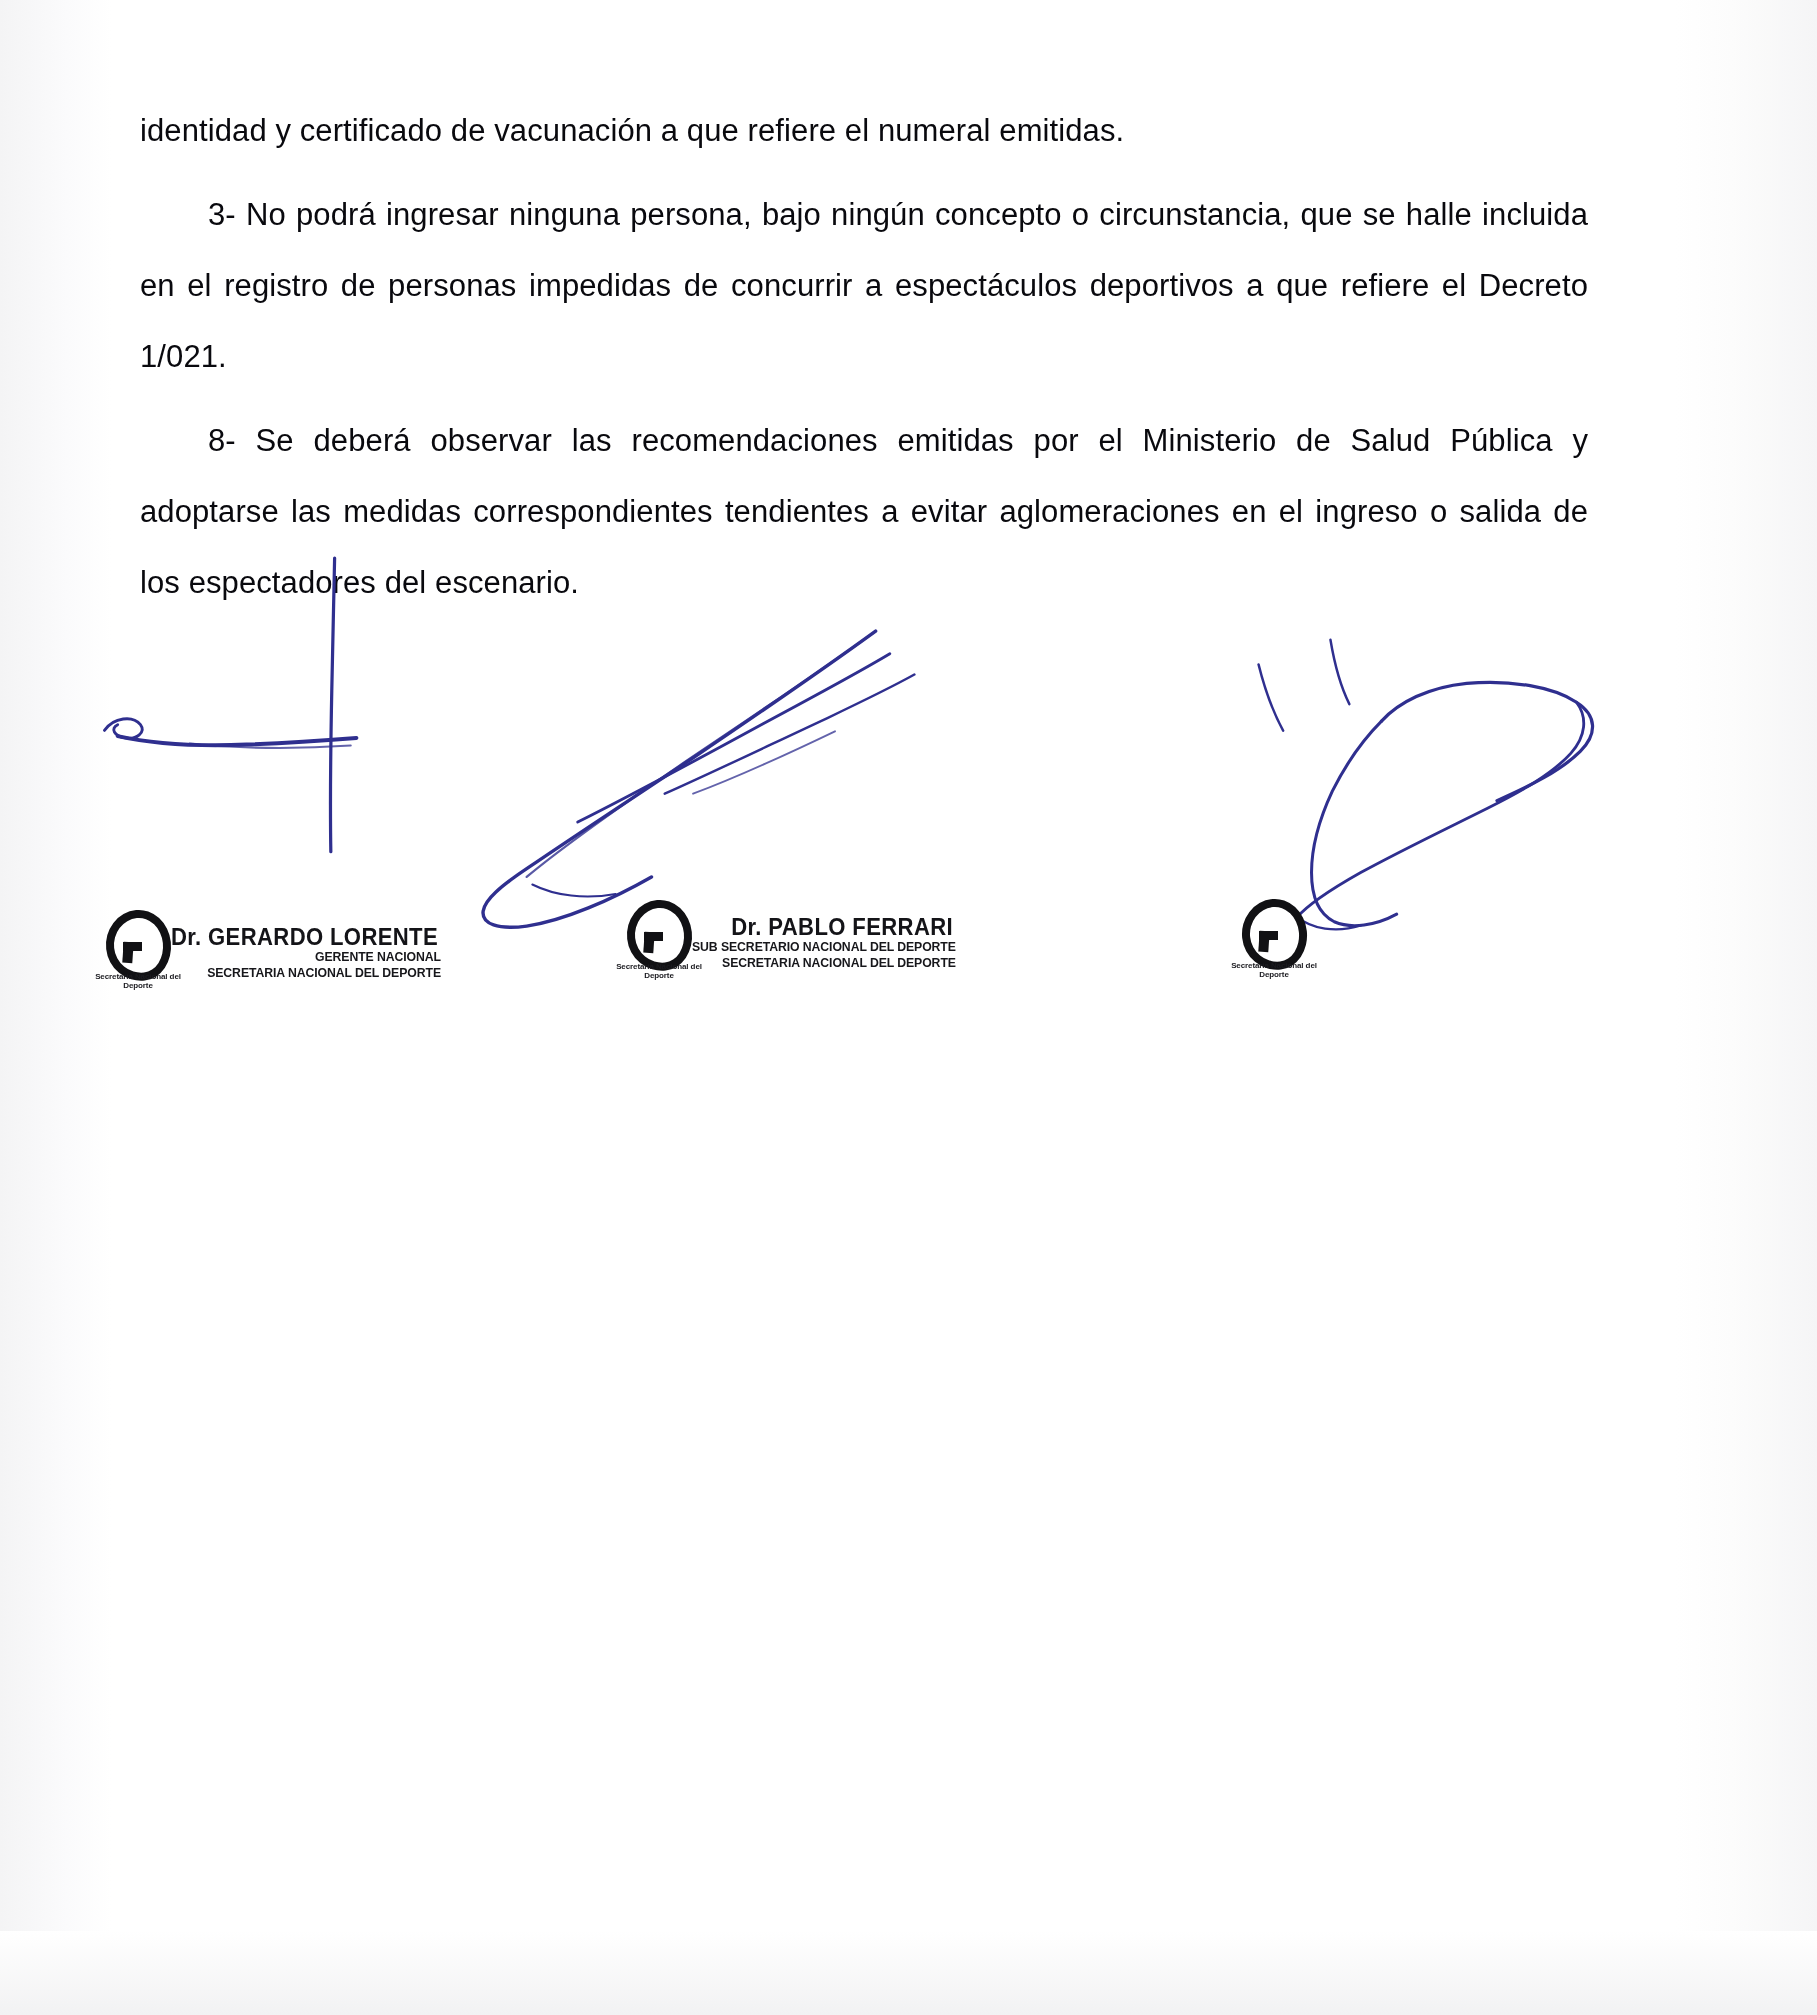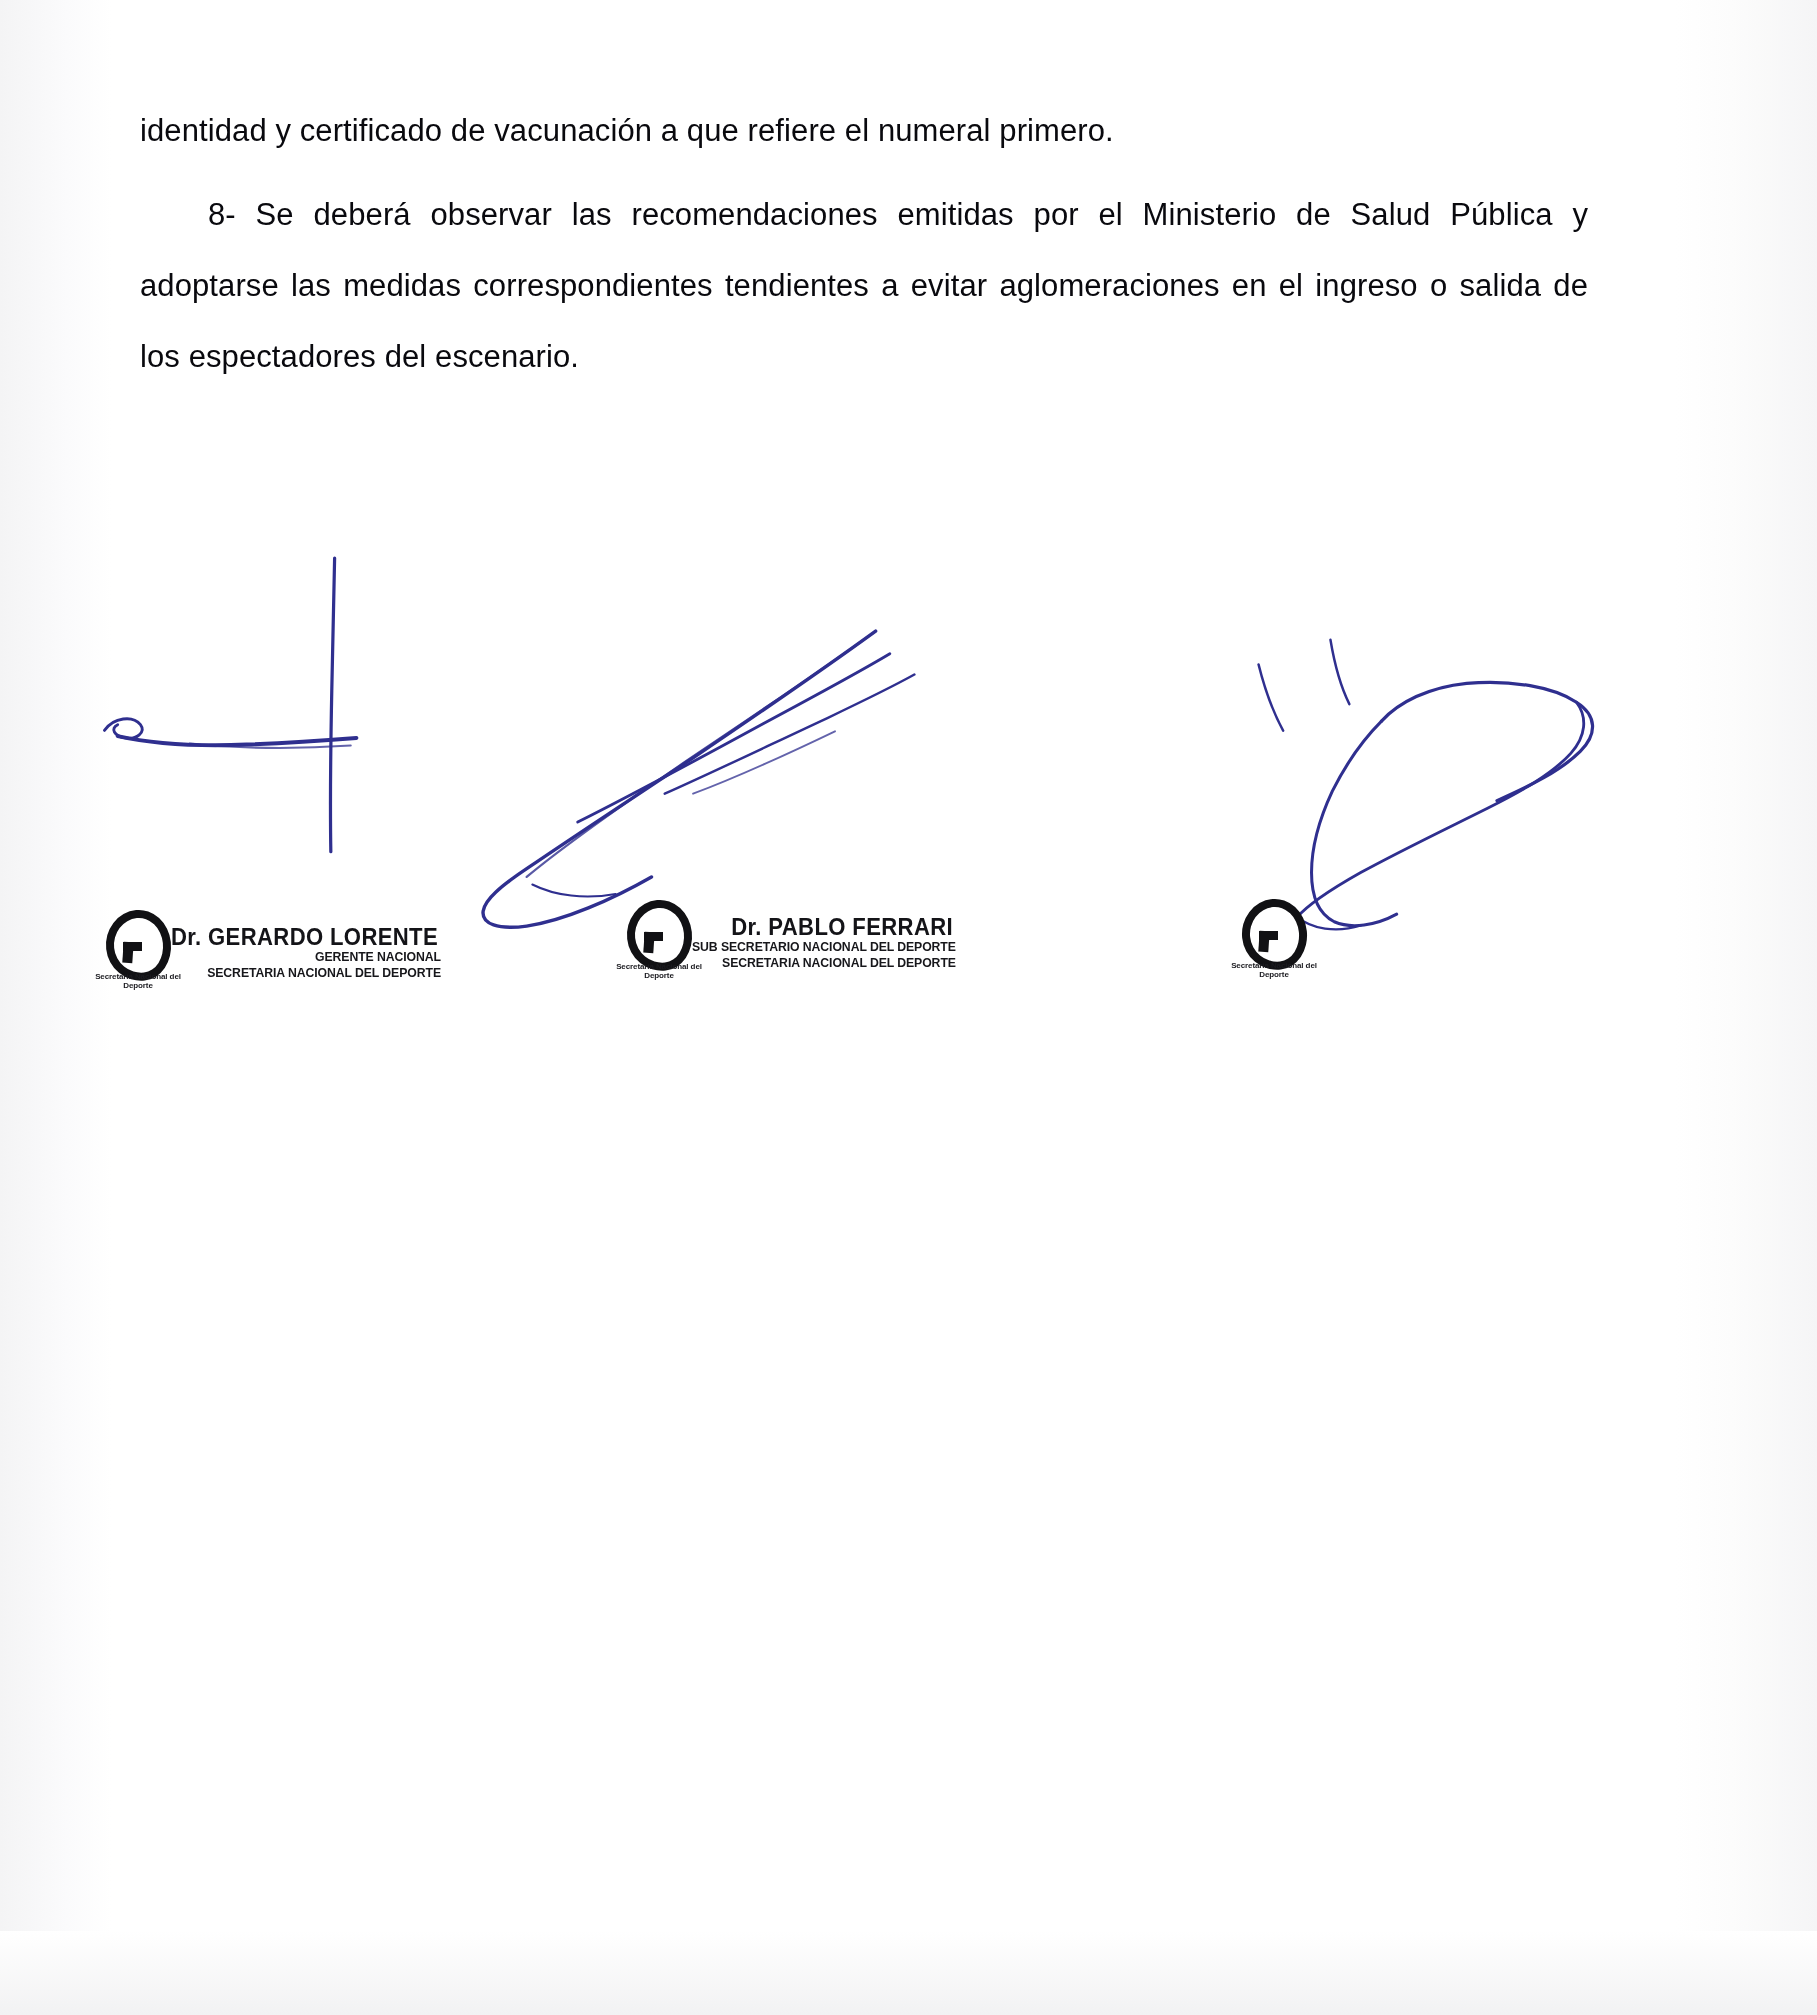--- a/index.html
+++ b/index.html
@@ -179,21 +179,22 @@
 <body>
 
 <div id="page">
 
   <div id="paper"></div>
   <div id="scan-edge-left"></div>
   <div id="scan-edge-right"></div>
   <div id="scan-edge-bottom"></div>
 
   <div id="body-text">
-    <p class="para noindent">identidad y certificado de vacunación a que refiere el numeral primero.</p>
+    <p class="para noindent">identidad y certificado de vacunación a que refiere el numeral emitidas.</p>
+    <p class="para indent">3- No podrá ingresar ninguna persona, bajo ningún concepto o circunstancia, que se halle incluida en el registro de personas impedidas de concurrir a espectáculos deportivos a que refiere el Decreto 1/021.</p>
     <p class="para indent">8- Se deberá observar las recomendaciones emitidas por el Ministerio de Salud Pública y adoptarse las medidas correspondientes tendientes a evitar aglomeraciones en el ingreso o salida de los espectadores del escenario.</p>
   </div>
 
   <div id="signature-zone">
 
     <div class="sig-block" id="sig-block-lorente">
 
       <div class="ink" style="left:-9.5px; top:-104px;">
         <svg width="360" height="341" viewBox="0 0 380 360">
           <path d="M273 0 C272 40 271 90 270 140 C269 190 268 250 269 310" stroke-width="3.4" stroke-linecap="round"></path>

